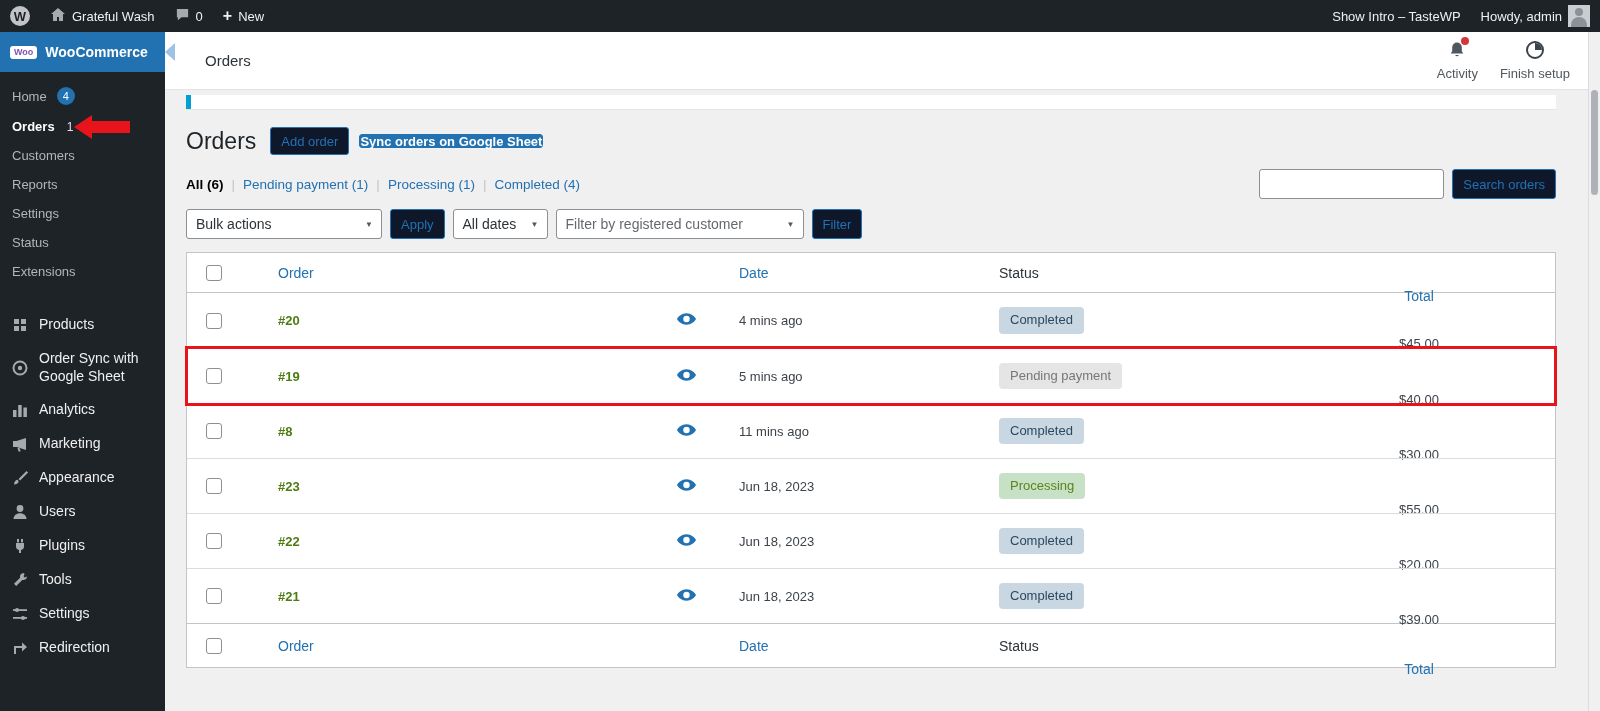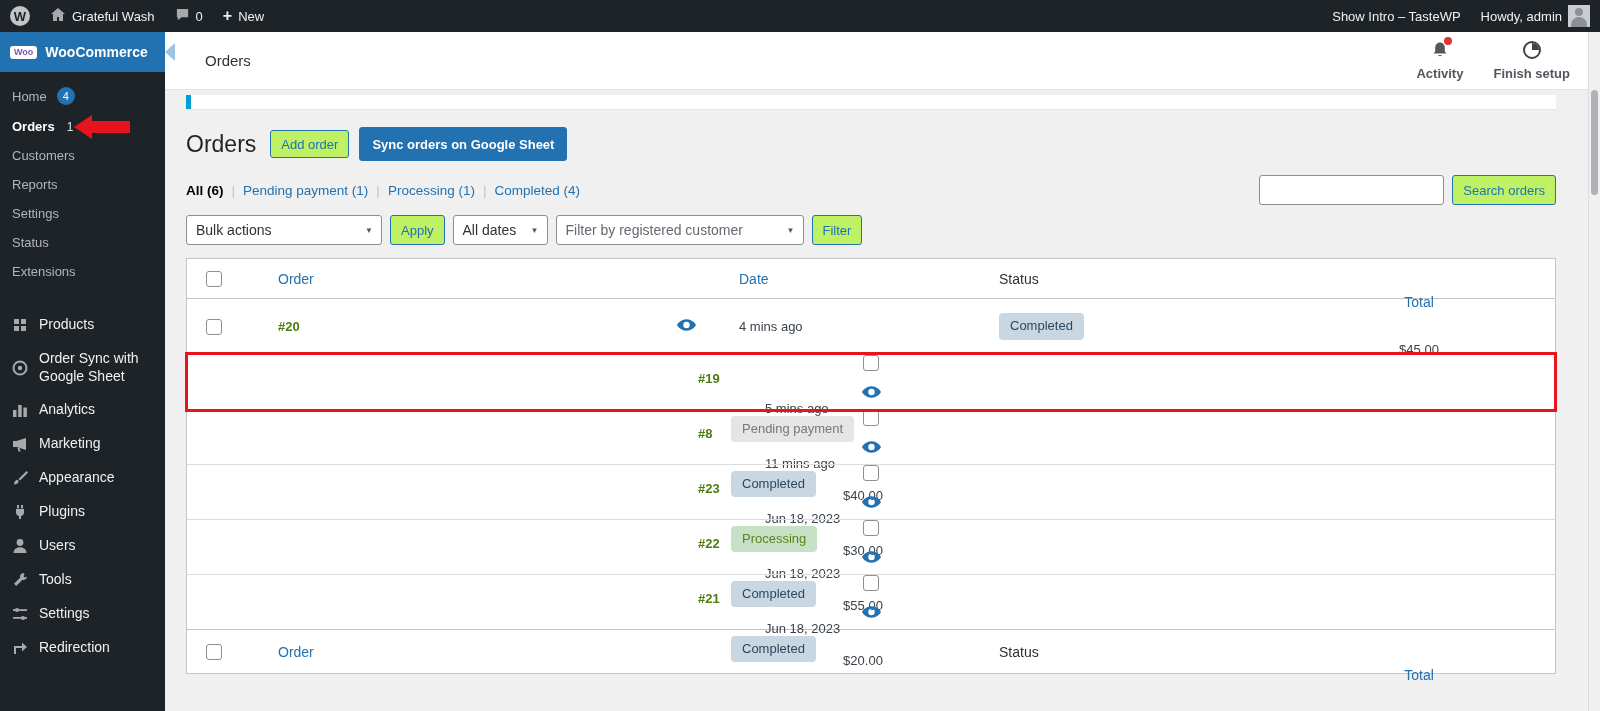--- a/index.html
+++ b/index.html
@@ -82,40 +82,40 @@
   .topbar {
     height:58px; background:#fff; display:flex; align-items:center;
     padding:0 30px 0 40px; border-bottom:1px solid #e2e4e7; position:relative;
   }
   .notch {
     position:absolute; left:0; top:11px; width:0; height:0;
     border-top:9px solid transparent; border-bottom:9px solid transparent;
     border-right:10px solid #9ec2e6;
   }
   .breadcrumb { font-size:15px; color:#2c3338; }
-  .top-actions { margin-left:auto; display:flex; gap:30px;font-weight:bold; }
+  .top-actions { margin-left:auto; display:flex; gap:22px; }
   .top-action { display:flex; flex-direction:column; align-items:center; gap:3px; font-size:13px; color:#50575e; cursor:pointer; }
   .bell-wrap { position:relative; }
   .red-dot { position:absolute; right:-2px; top:-3px; width:8px; height:8px; border-radius:50%; background:#d63638; }
 
   .content { padding:0 44px 0 21px; }
   .notice-strip {
     margin-top:5px; height:14px; background:#fff; border-left:5px solid #00a0d2;
     box-shadow:0 1px 1px rgba(0,0,0,.04);
   }
   .heading-row { margin-top:18px; display:flex; align-items:center; gap:10px; }
   h1.page-title { font-size:23px; font-weight:normal; color:#1d2327; margin-right:4px; }
   .btn { border-radius:3px; font-size:13px; display:inline-flex; align-items:center; cursor:pointer; }
   .btn-outline {
-    background:#bef264; border:1px solid #2271b1; color:#2271b1;
+    background:#0f172a; border:1px solid #2271b1; color:#2271b1;
     padding:0 10px; height:28px;
   }
   .btn-primary {
     background:#2271b1; border:1px solid #2271b1; color:#fff; font-weight:bold;
-    padding:0 12px; height:34px;
+    padding:0 0; height:14px;
   }
   .btn-30 { height:30px; }
 
   .filter-row { margin-top:14px; display:flex; align-items:center; }
   .filters { display:flex; align-items:center; font-size:13.5px; }
   .filters .flink { color:#2271b1; }
   .filters .flink.current { color:#000; font-weight:bold; }
   .filters .flink:not(:last-child)::after { content:"|"; color:#c3c4c7; margin:0 8px; font-weight:normal; }
   .search-box { margin-left:auto; display:flex; align-items:center; gap:8px; }
   .search-input {
@@ -132,21 +132,21 @@
   .sel-bulk { width:196px; }
   .sel-dates { width:95px; }
   .sel-customer { width:248px; color:#646970; }
 
   
   .orders-table { margin-top:13px; background:#fff; border:1px solid #c3c4c7; }
   .trow, .thead, .tfoot { display:flex; align-items:center; }
   .thead { height:40px; border-bottom:1px solid #c3c4c7; }
   .tfoot { height:44px; border-top:1px solid #c3c4c7; }
   .trow { height:55px; position:relative; }
-  .trow + .trow { border-top:1px solid #dcdcde;flex-direction:column; }
+  .trow + .trow { border-top:1px solid #dcdcde; }
   .c-cb { width:54px; display:flex; justify-content:center; }
   .c-order { width:420px; padding-left:37px; }
   .c-eye { width:50px; display:flex; justify-content:center; }
   .c-date { width:268px; padding-left:28px; }
   .c-status { width:320px; padding-left:20px; }
   .c-total { flex:1; text-align:center; padding-right:16px;margin-top:46px; }
   .hlink { color:#2271b1; font-size:14px; }
   .hstatic { color:#2c3338; font-size:14px; }
   .order-link { color:#4d7c0f; font-weight:bold; font-size:13px; }
   .date-text { color:#3c434a; font-size:13px; }
@@ -305,37 +305,37 @@
               <path d="M6.8 10.8C5 10.8 3 12.5 3 15.5c3 0 4.6-2 4.6-3.1z"></path>
             </svg>
           </span>
       <span>Appearance</span>
         </a>
     </li>
     <li>
         <a>
       <span class="micon">
             <svg width="18" height="18" viewBox="0 0 18 18">
+              <circle cx="9" cy="5.5" r="3.4"></circle>
+              <path d="M2.5 16c0-3.6 2.9-5.8 6.5-5.8s6.5 2.2 6.5 5.8z"></path>
+            </svg>
+          </span>
+      <span>Users</span>
+        </a>
+    </li>
+    <li>
+        <a>
+      <span class="micon">
+            <svg width="18" height="18" viewBox="0 0 18 18">
               <path d="M5 6h8v3.2a4 4 0 0 1-3 3.9V16H8v-2.9A4 4 0 0 1 5 9.2z"></path>
               <rect x="6" y="2" width="2" height="3.4"></rect>
               <rect x="10" y="2" width="2" height="3.4"></rect>
             </svg>
           </span>
       <span>Plugins</span>
-        </a>
-    </li>
-    <li>
-        <a>
-      <span class="micon">
-            <svg width="18" height="18" viewBox="0 0 18 18">
-              <circle cx="9" cy="5.5" r="3.4"></circle>
-              <path d="M2.5 16c0-3.6 2.9-5.8 6.5-5.8s6.5 2.2 6.5 5.8z"></path>
-            </svg>
-          </span>
-      <span>Users</span>
         </a>
     </li>
     <li>
         <a>
       <span class="micon">
             <svg width="18" height="18" viewBox="0 0 18 18">
               <path d="M12.5 2a3.6 3.6 0 0 0-3.4 4.7L3 12.8 5.2 15l6.1-6.1A3.6 3.6 0 0 0 16 5.4l-2.3 1-1.1-1.1 1-2.3z"></path>
             </svg>
           </span>
       <span>Tools</span>

